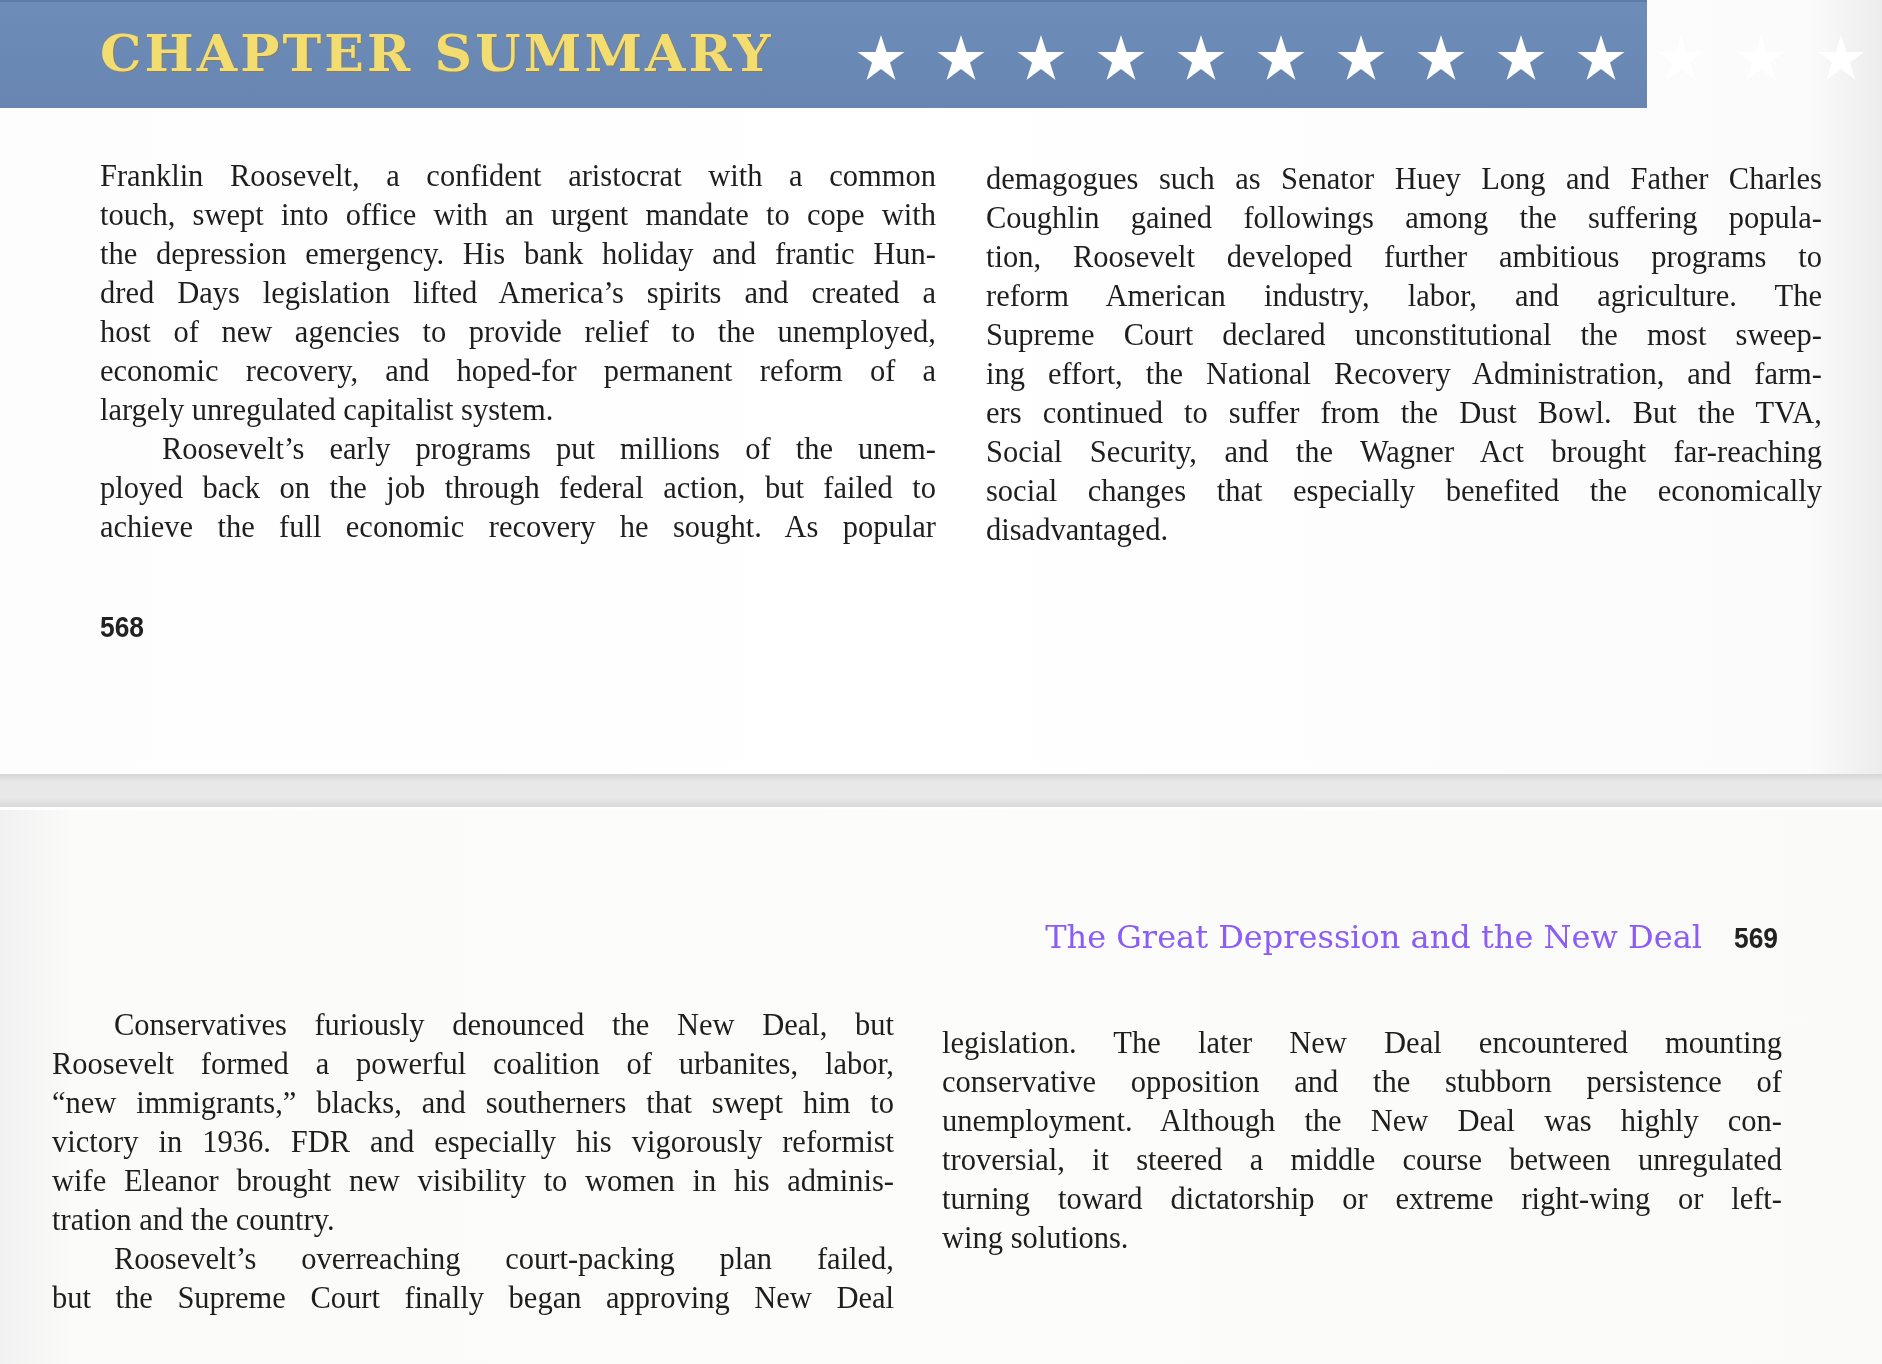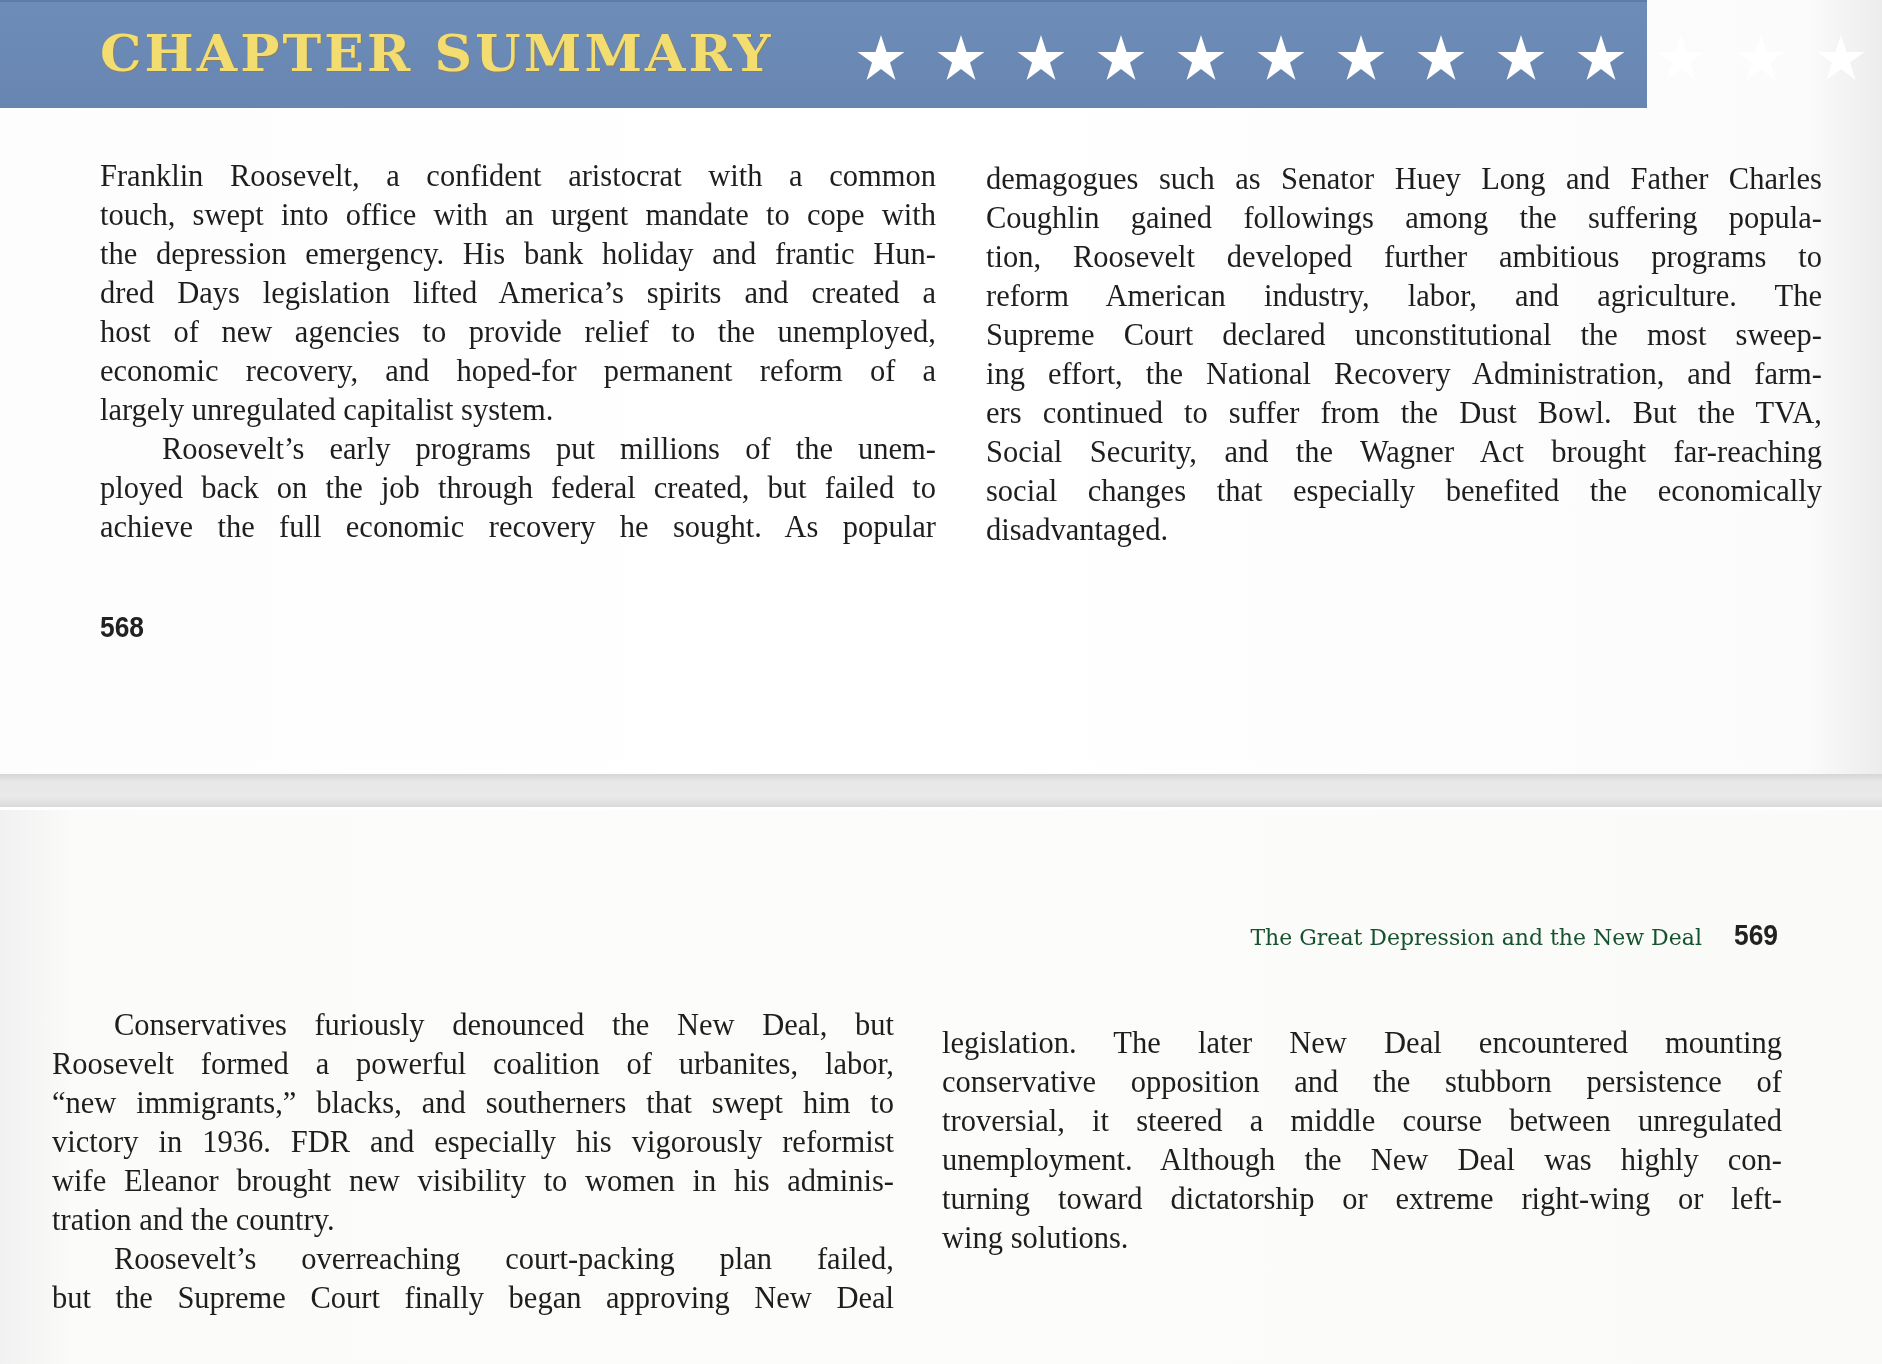--- a/index.html
+++ b/index.html
@@ -152,22 +152,22 @@
     }
     .running-head {
       position: absolute;
       right: 104px;
       top: 918px;
       display: flex;
       align-items: baseline;
     }
     .running-title {
       font-family: "DejaVu Serif", "Liberation Serif", serif;
-      font-size: 22px;
-      color: #14532d;
+      font-size: 32px;
+      color: #8b5cf6;
       margin-right: 26px;
       text-align: center;
     }
     #page-number-569 {
       position: static;
       font-size: 30px;
       transform: scaleX(0.88);
       transform-origin: right center;
     }
   </style>
@@ -251,21 +251,21 @@
         <span class="line">Franklin Roosevelt, a confident aristocrat with a common</span>
         <span class="line">touch, swept into office with an urgent mandate to cope with</span>
         <span class="line">the depression emergency. His bank holiday and frantic Hun-</span>
         <span class="line">dred Days legislation lifted America’s spirits and created a</span>
         <span class="line">host of new agencies to provide relief to the unemployed,</span>
         <span class="line">economic recovery, and hoped-for permanent reform of a</span>
         <span class="line last">largely unregulated capitalist system.</span>
       </div>
       <div>
         <span class="line indent">Roosevelt’s early programs put millions of the unem-</span>
-        <span class="line">ployed back on the job through federal created, but failed to</span>
+        <span class="line">ployed back on the job through federal action, but failed to</span>
         <span class="line">achieve the full economic recovery he sought. As popular</span>
       </div>
     </div>
   <div class="col" id="col-top-right">
       <div>
         <span class="line">demagogues such as Senator Huey Long and Father Charles</span>
         <span class="line">Coughlin gained followings among the suffering popula-</span>
         <span class="line">tion, Roosevelt developed further ambitious programs to</span>
         <span class="line">reform American industry, labor, and agriculture. The</span>
         <span class="line">Supreme Court declared unconstitutional the most sweep-</span>
@@ -301,18 +301,18 @@
     </div>
     <div>
       <span class="line indent">Roosevelt’s overreaching court-packing plan failed,</span>
       <span class="line">but the Supreme Court finally began approving New Deal</span>
     </div>
   </div>
 <div class="col" id="col-bottom-right">
     <div>
       <span class="line">legislation. The later New Deal encountered mounting</span>
       <span class="line">conservative opposition and the stubborn persistence of</span>
+      <span class="line">unemployment. Although the New Deal was highly con-</span>
       <span class="line">troversial, it steered a middle course between unregulated</span>
-      <span class="line">unemployment. Although the New Deal was highly con-</span>
       <span class="line">turning toward dictatorship or extreme right-wing or left-</span>
       <span class="line last">wing solutions.</span>
     </div>
   </div>
 
 </body></html>

